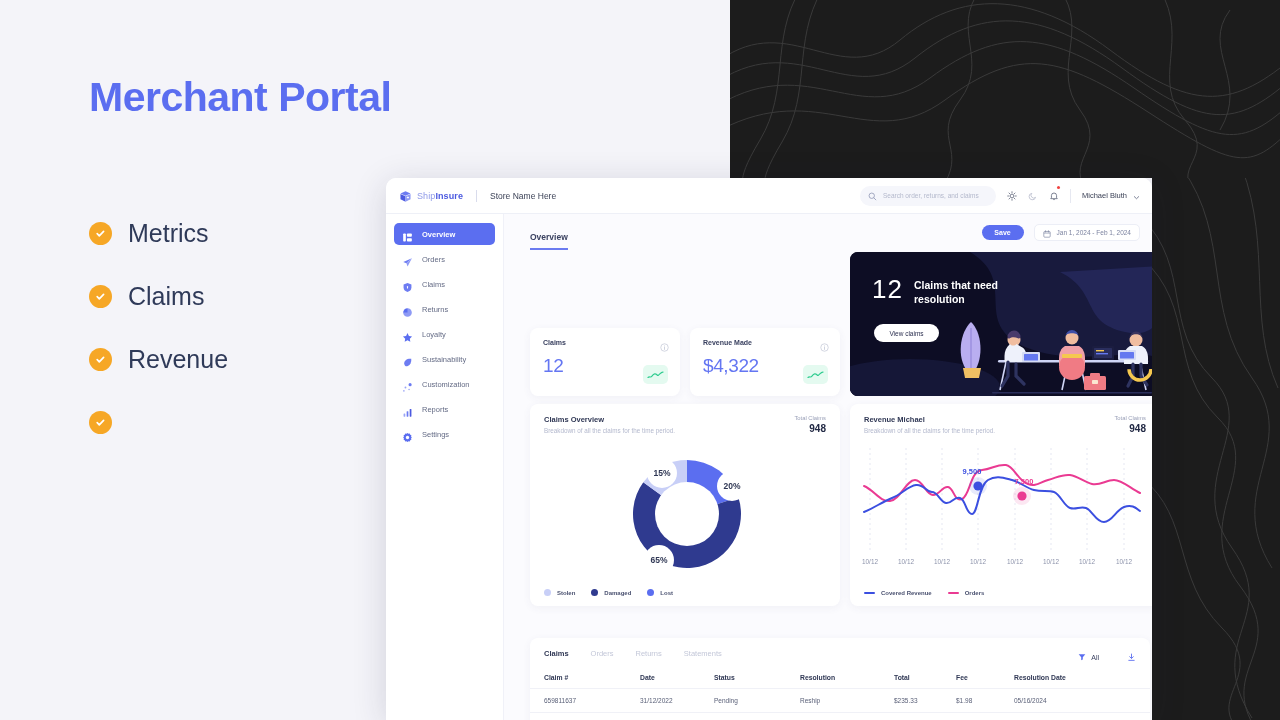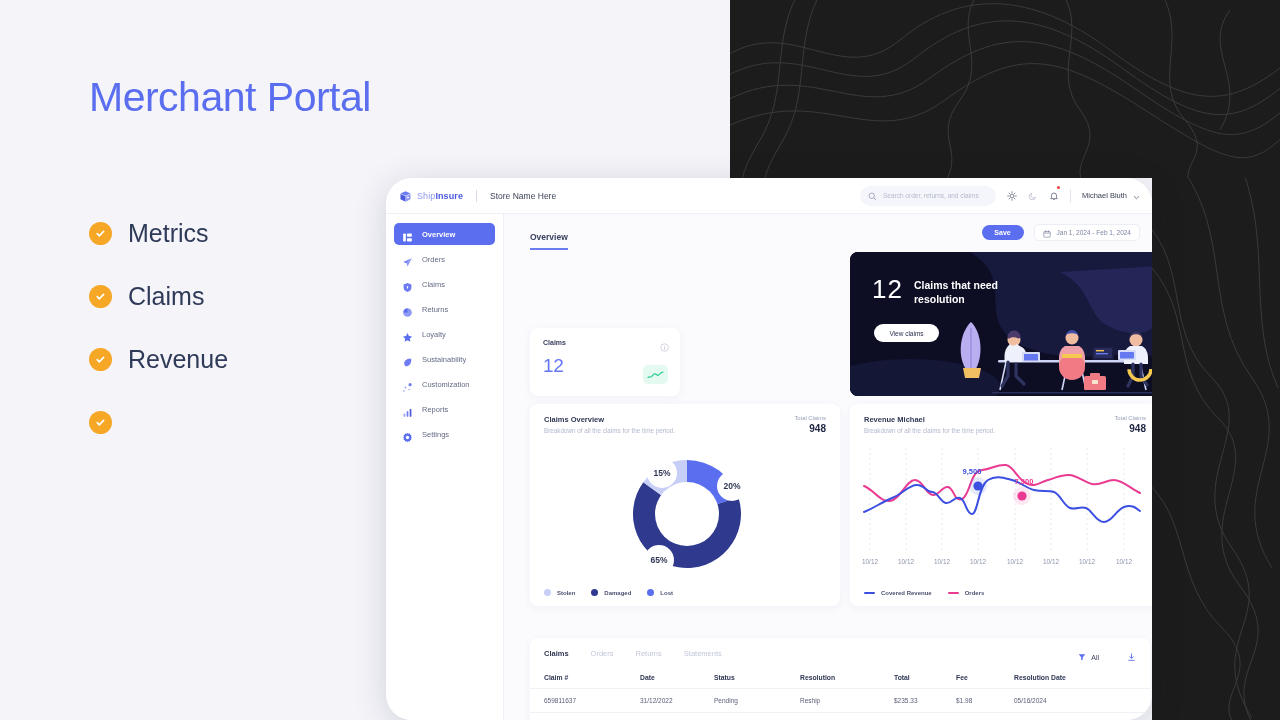--- a/index.html
+++ b/index.html
@@ -7,42 +7,42 @@
     width: 1280px; height: 720px; overflow: hidden;
     font-family: "Liberation Sans", sans-serif;
     background: #f5f5fa;
   }
   .stage { position: relative; width: 1280px; height: 720px; }
 
   
   .promo { position: absolute; left: 0; top: 0; width: 730px; height: 720px;
            background: #f4f4f9; }
   .promo-title { position: absolute; left: 89px; top: 74px;
-                 font-size: 41px; font-weight: normal; color: #5b6ef0;
+                 font-size: 41px; font-weight: bold; color: #5b6ef0;
                  letter-spacing: -0.5px; }
   .bullets { position: absolute; left: 89px; top: 172px; margin-top: 44px; }
   .bullet { display: flex; align-items: center; height: 34px; margin-bottom: 29px; }
   .bullet-check { width: 23px; height: 23px; border-radius: 50%;
                   background: #f6a726; display: flex; align-items: center;
                   justify-content: center; flex: none; }
   .bullet-check svg { display: block; }
   .bullet-label { margin-left: 16px; font-size: 25px; color: #2f3a59; }
 
   
   .dark-panel { position: absolute; left: 730px; top: 0; width: 550px; height: 178px;
                 background: #1c1c1c; overflow: hidden; }
   .dark-panel-lower { position: absolute; left: 1152px; top: 178px;
                       width: 128px; height: 542px; background: #1c1c1c; overflow: hidden; }
   .topo { position: absolute; inset: 0; }
   .topo path { fill: none; stroke: #3a3a3a; stroke-width: 1; }
 
   
   .dash { position: absolute; left: 386px; top: 178px; width: 766px; height: 542px;
           background: #fbfbfe; border-top-left-radius: 10px; border-top-right-radius: 10px;
-          box-shadow: 0 6px 34px rgba(30,30,60,.16); overflow: hidden; border-radius: 26px; }
+          box-shadow: 0 6px 34px rgba(30,30,60,.16); overflow: hidden; }
 
   
   .topbar { position: absolute; left: 0; top: 0; width: 766px; height: 36px;
             background: #ffffff; border-bottom: 1px solid #eef0f7;
             display: flex; align-items: center; }
   .brand { display: flex; align-items: center; margin-left: 13px; }
   .brand-mark { width: 13px; height: 13px; flex: none; }
   .brand-text { margin-left: 5px; font-size: 9px; color: #8f9ae8; letter-spacing: .1px;}
   .brand-text b { color: #4c5ae0; }
   .brand-divider { width: 1px; height: 12px; background: #d9dcec; margin: 0 13px; }
@@ -395,20 +395,36 @@
       <div class="card" style="left:26px;top:114px;width:150px;height:68px;">
         <span class="card-title">Claims</span>
         <span class="card-info">
           <svg width="9" height="9" viewBox="0 0 12 12">
               <circle cx="6" cy="6" r="5" fill="none" stroke="#c5c9d8" stroke-width="1"></circle>
               <line x1="6" y1="5.2" x2="6" y2="8.6" stroke="#c5c9d8" stroke-width="1.1" stroke-linecap="round"></line>
               <circle cx="6" cy="3.5" r="0.6" fill="#c5c9d8"></circle>
             </svg>
         </span>
         <span class="card-value">12</span>
+        <span class="spark">
+          <svg width="17" height="10" viewBox="0 0 20 12">
+              <path d="M1 9 C3 7, 4 10, 6 7 S 10 4, 12 6 S 16 2, 19 2.5" fill="none" stroke="#2ecc8f" stroke-width="1.4" stroke-linecap="round"></path>
+            </svg>
+        </span>
+      </div>
+      <div class="card" style="left:186px;top:114px;width:150px;height:68px;">
+        <span class="card-title">Revenue Made</span>
+        <span class="card-info">
+          <svg width="9" height="9" viewBox="0 0 12 12">
+              <circle cx="6" cy="6" r="5" fill="none" stroke="#c5c9d8" stroke-width="1"></circle>
+              <line x1="6" y1="5.2" x2="6" y2="8.6" stroke="#c5c9d8" stroke-width="1.1" stroke-linecap="round"></line>
+              <circle cx="6" cy="3.5" r="0.6" fill="#c5c9d8"></circle>
+            </svg>
+        </span>
+        <span class="card-value">$4,322</span>
         <span class="spark">
           <svg width="17" height="10" viewBox="0 0 20 12">
               <path d="M1 9 C3 7, 4 10, 6 7 S 10 4, 12 6 S 16 2, 19 2.5" fill="none" stroke="#2ecc8f" stroke-width="1.4" stroke-linecap="round"></path>
             </svg>
         </span>
       </div>
 
       <div class="promo-card" style="left:346px;top:38px;width:310px;height:144px;">
         <svg style="position:absolute;inset:0;" width="310" height="144" viewBox="0 0 310 144">
           <rect width="310" height="144" fill="#0d0d24"></rect>

